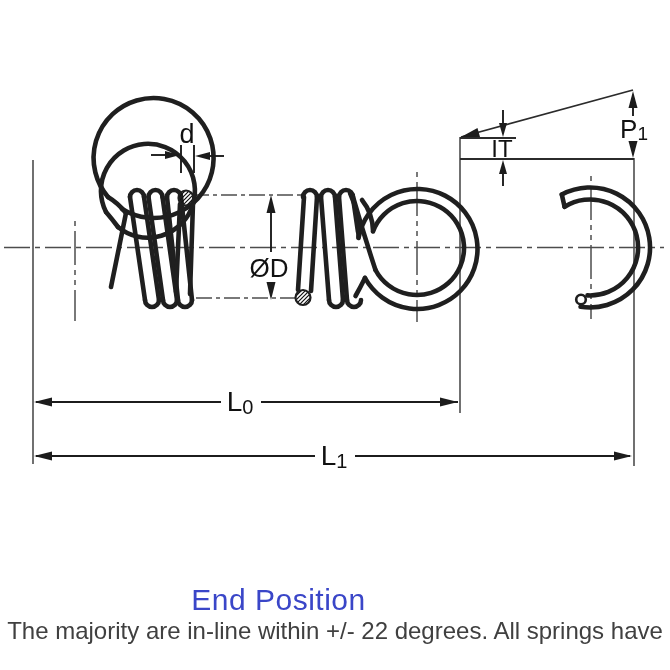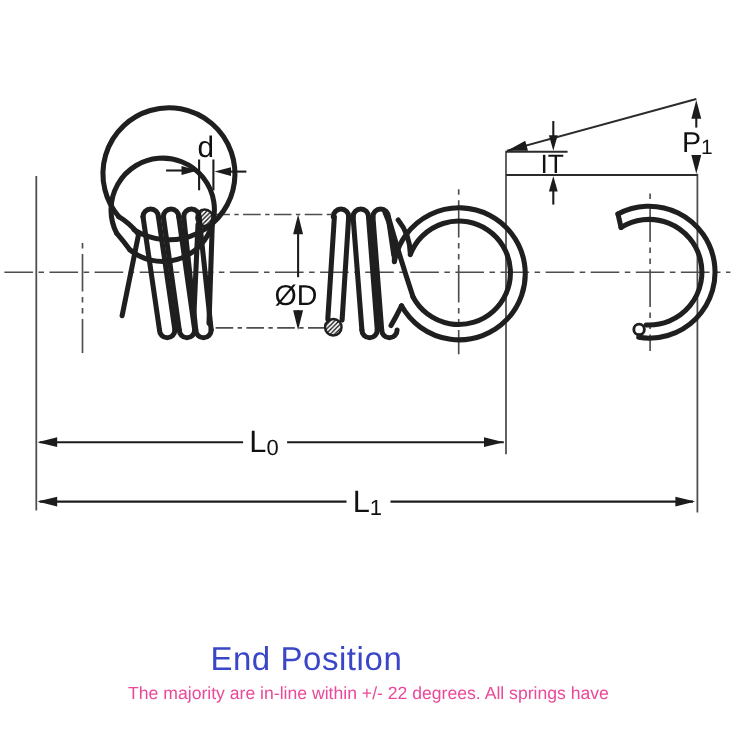--- a/index.html
+++ b/index.html
@@ -8,21 +8,21 @@
     font-family:"Liberation Sans", sans-serif;
   }
   .stage svg{position:absolute;left:0;top:0;}
   .dim-label{font-family:"Liberation Sans", sans-serif;fill:#111;}
   .caption-title{
     position:absolute;left:0;top:583px;width:557px;text-align:center;
     font-size:30px;color:#3a46c8;letter-spacing:0.5px;
   }
   .caption-body{
     position:absolute;left:0;top:620px;width:670px;text-align:center;
-    font-size:16px;line-height:21px;color:#ec4899;
+    font-size:24px;line-height:21px;color:#404040;
   }
 </style>
 </head>
 <body>
 
 <div class="stage">
 
 <svg width="670" height="560" viewBox="0 0 670 560">
   <defs>
     <pattern id="hatch" patternUnits="userSpaceOnUse" width="4" height="4">

